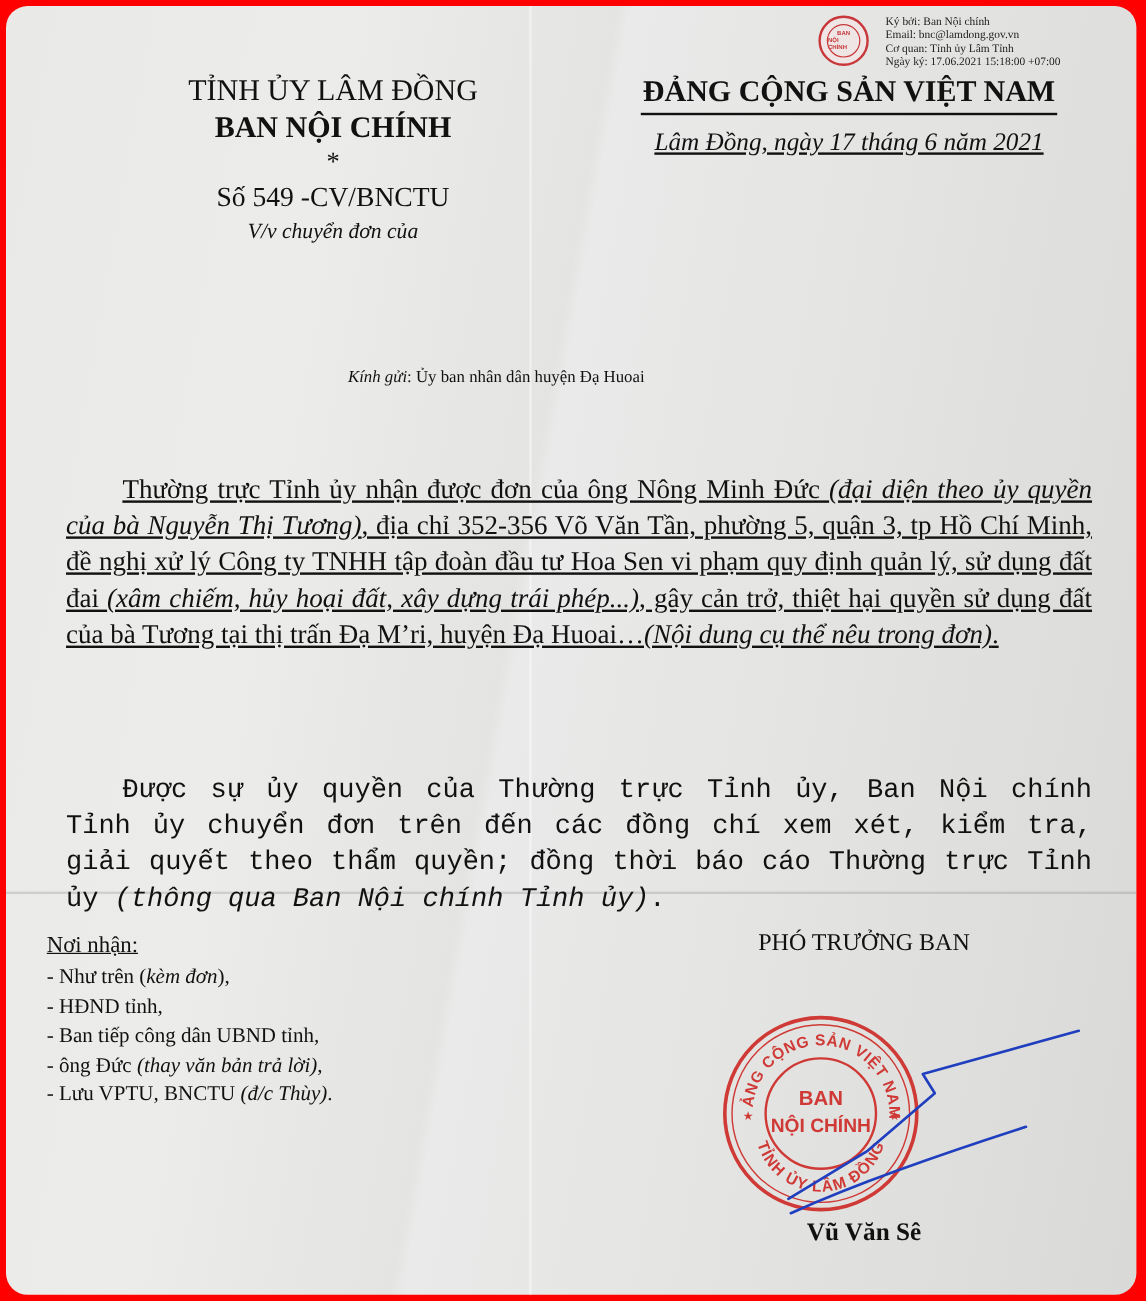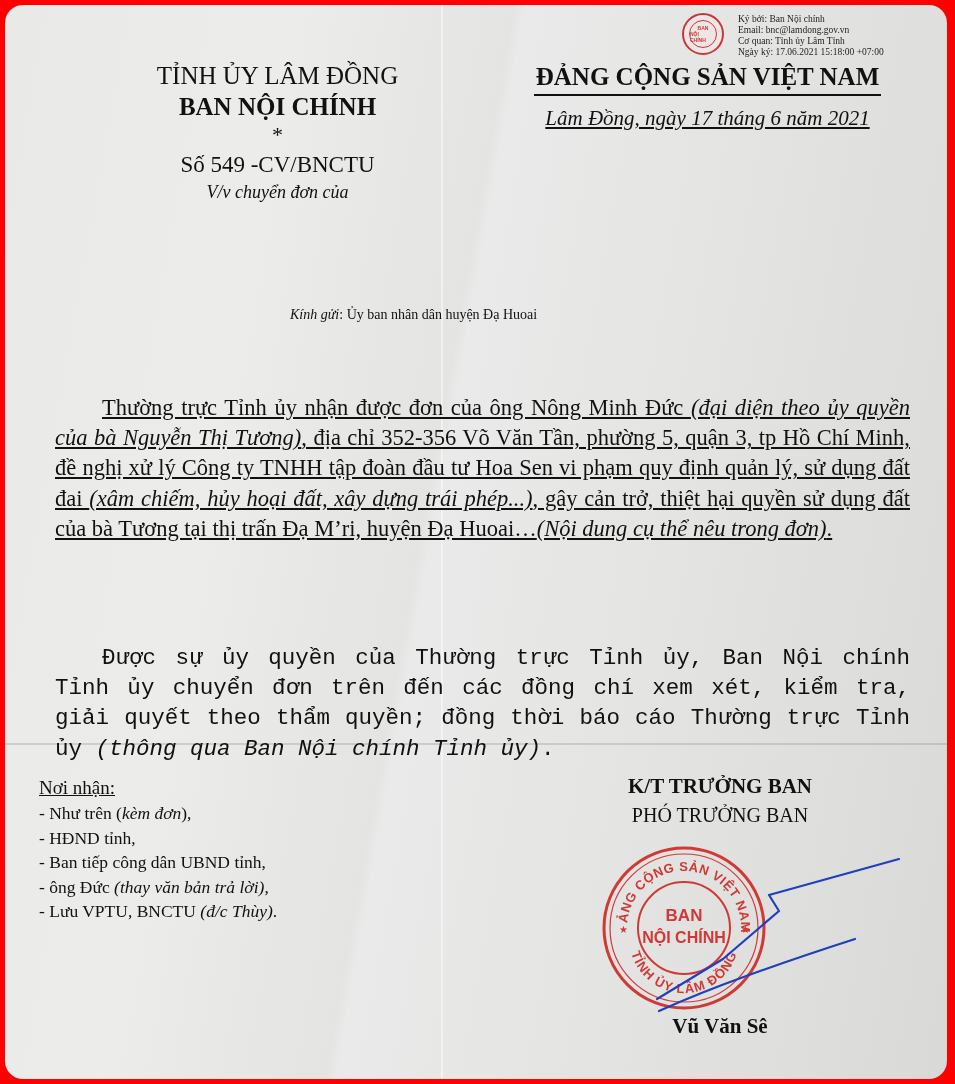--- a/index.html
+++ b/index.html
@@ -113,21 +113,20 @@
   <div class="recv">
     <div class="title">Nơi nhận:</div>
     <div><span>- Như trên (</span><span class="it">kèm đơn</span><span>),</span></div>
     <div><span>- HĐND tỉnh,</span></div>
     <div><span>- Ban tiếp công dân UBND tỉnh,</span></div>
     <div><span>- ông Đức </span><span class="it">(thay văn bản trả lời)</span><span>,</span></div>
     <div><span>- Lưu VPTU, BNCTU </span><span class="it">(đ/c Thùy)</span><span>.</span></div>
   </div>
 
   <div class="sign">
-    <div class="kt">K/T TRƯỞNG BAN</div>
     <div class="pho">PHÓ TRƯỞNG BAN</div>
     <div class="name">Vũ Văn Sê</div>
   </div>
 
   <svg class="seal" viewBox="0 0 170 170">
     <defs>
       <path id="arcTop" d="M 28 85 A 57 57 0 0 1 142 85"></path>
       <path id="arcBot" d="M 30 95 A 55 55 0 0 0 140 95"></path>
     </defs>
     <circle cx="85" cy="85" r="80" fill="none" stroke="#cf3a36" stroke-width="3"></circle>

